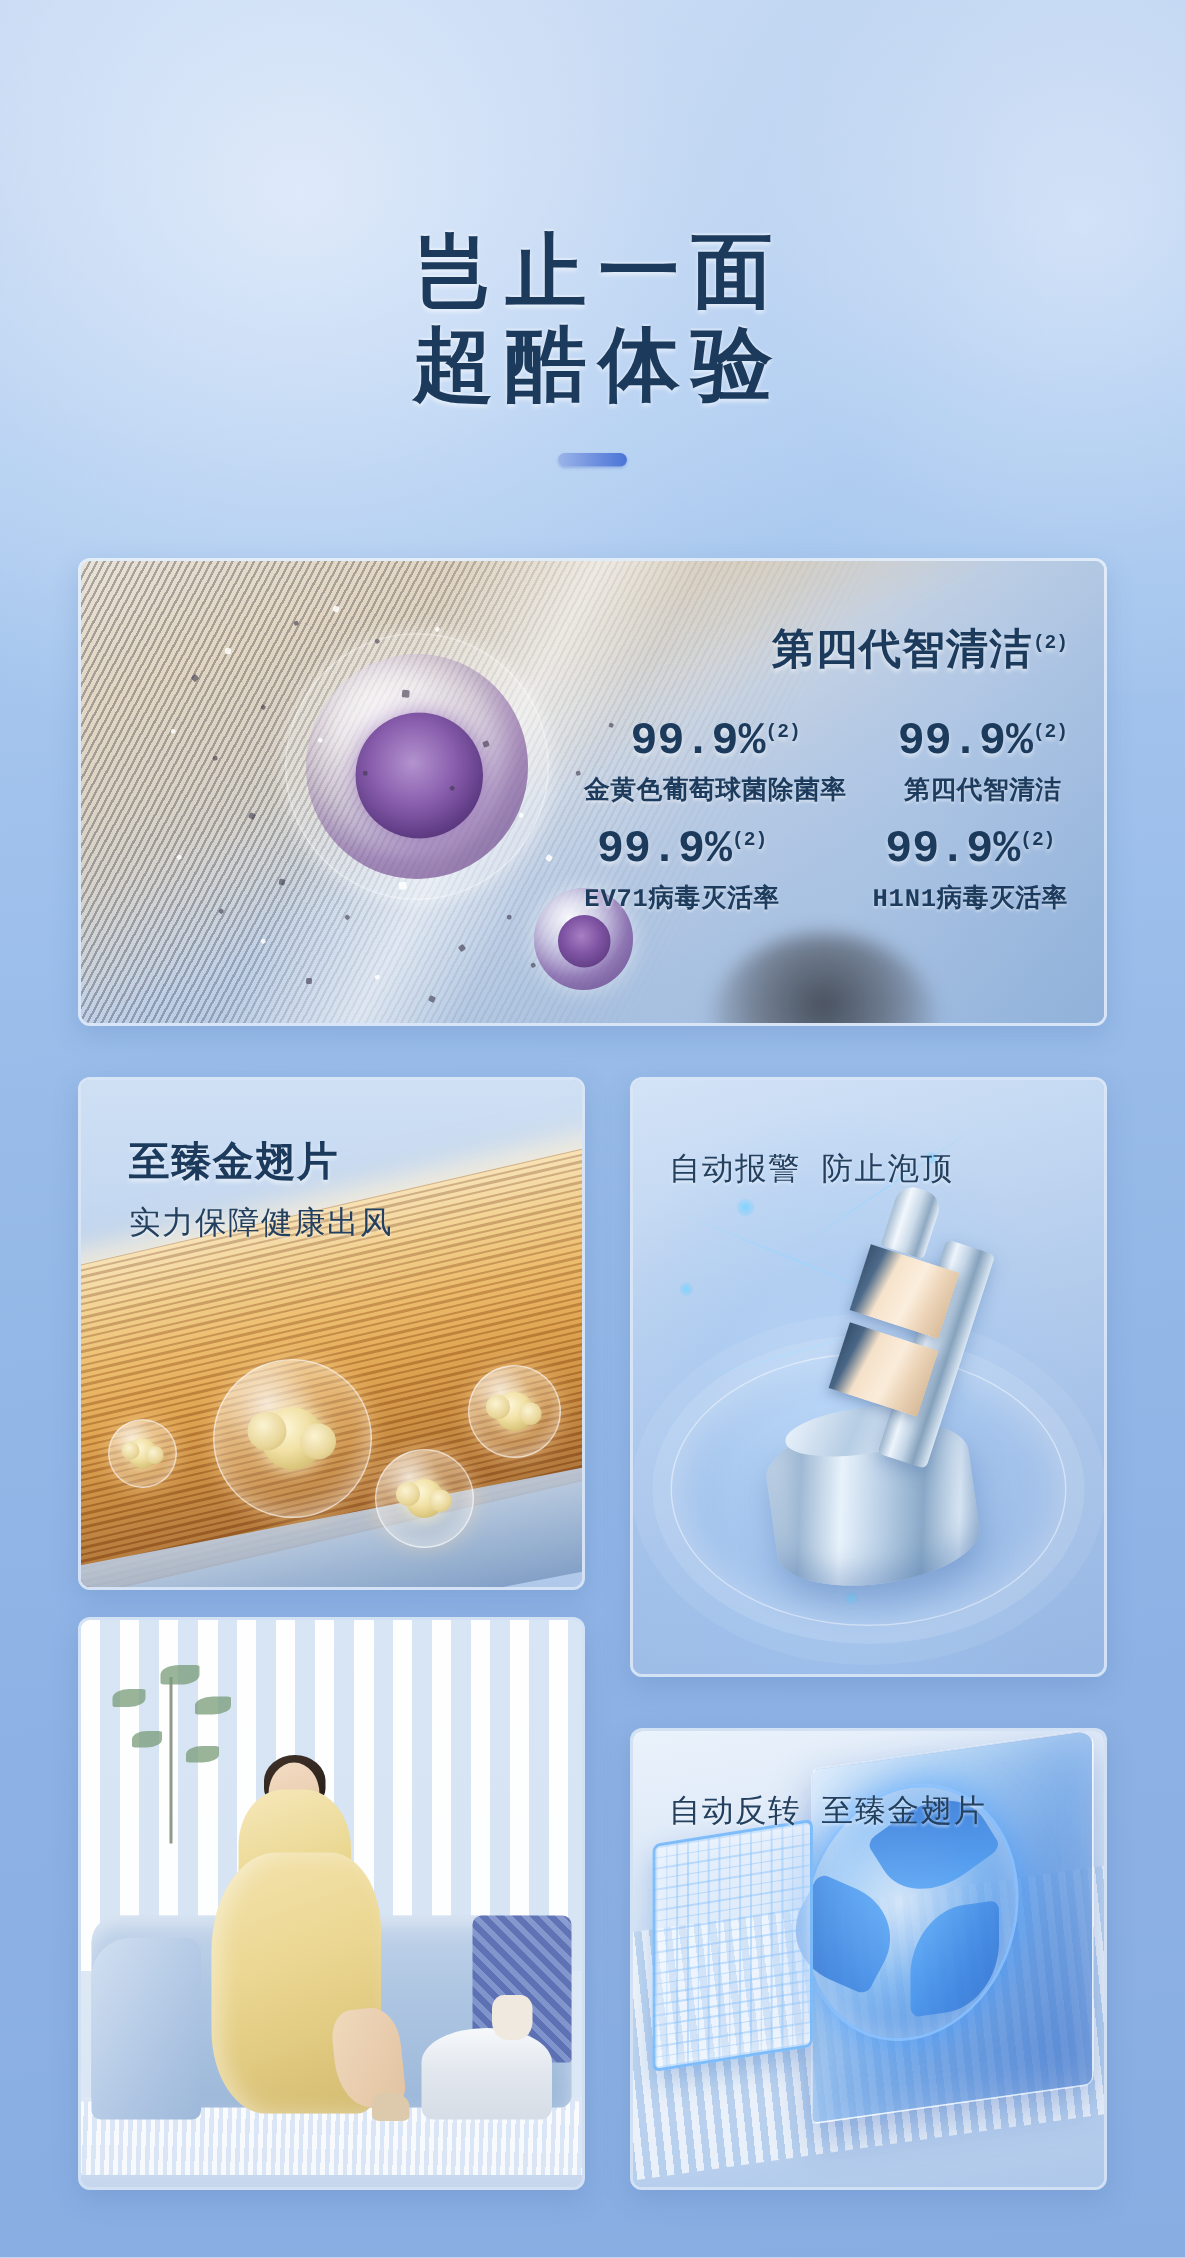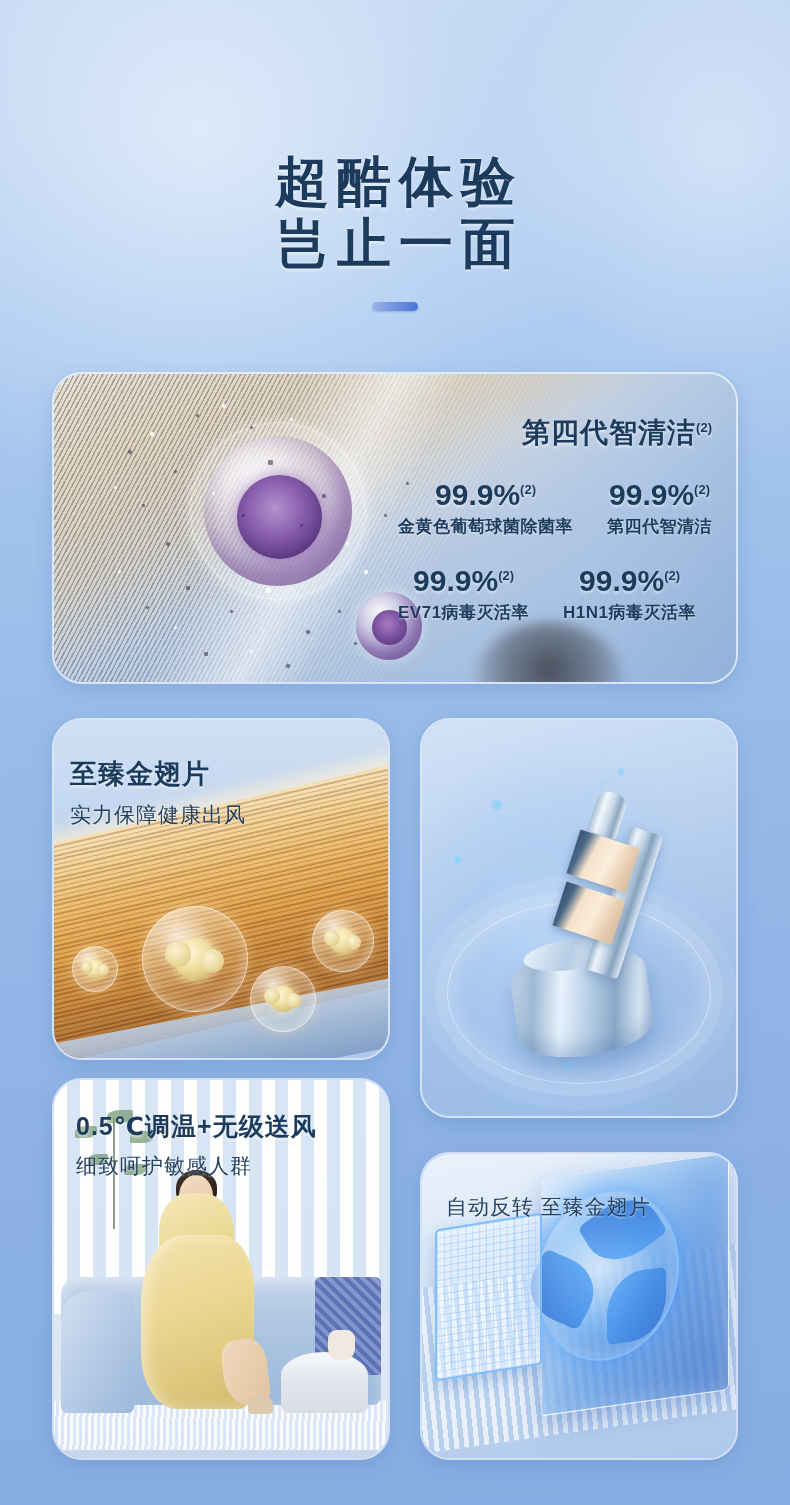--- a/index.html
+++ b/index.html
@@ -32,23 +32,24 @@
     text-shadow:0 2px 3px rgba(255,255,255,.55), 0 -1px 1px rgba(255,255,255,.4);
   }
   .divider{
     width:46px; height:9px; border-radius:5px; margin:28px auto 0;
     background:linear-gradient(90deg,#9bb4e8 0%,#6d8fdf 55%,#4a74d6 100%);
     box-shadow:0 1px 2px rgba(70,110,200,.35);
   }
 
   
   .card{
-    position:absolute; border-radius:30px; overflow:hidden;
+    position:absolute; border-radius:8px; overflow:hidden;
     border:2px solid rgba(255,255,255,.62);
     box-shadow:0 6px 18px rgba(70,110,175,.22), inset 0 0 0 1px rgba(255,255,255,.3);
+    font-family:Liberation Mono, monospace;
   }
   .card .art{ position:absolute; inset:0; }
   .card .copy{ position:absolute; z-index:6; }
   .c-title{
     font-size:27px; font-weight:bold; color:#1b3a5c; letter-spacing:1px;
     text-shadow:0 2px 3px rgba(255,255,255,.6);
     white-space:nowrap;
   }
   .c-title sup{ font-size:13px; font-weight:bold; vertical-align:super; letter-spacing:0; }
   .c-sub{
@@ -113,21 +114,21 @@
   .speck{ position:absolute; background:rgba(60,55,75,.6); border-radius:1px; }
   .speck.lt{ background:rgba(255,255,255,.85); }
   #card1 .darkblob{
     position:absolute; left:420px; bottom:-60px; width:150px; height:120px; border-radius:50%;
     background:radial-gradient(ellipse at 50% 40%, rgba(40,42,48,.75) 0%, rgba(70,72,80,.5) 45%, rgba(120,130,150,0) 78%);
     filter:blur(6px);
   }
   #card1 .copy{ right:24px; top:40px; text-align:right; }
   #card1 .c-title{ font-size:28px; }
   .stat-grid{ margin-top:26px; }
-  .stat-row{ display:flex; justify-content:flex-start; gap:34px; margin-top:26px; }
+  .stat-row{ display:flex; justify-content:space-between; gap:34px; margin-top:12px; }
   .stat{ text-align:center; }
   .stat .num{
     font-size:30px; font-weight:bold; color:#1b3a5c; letter-spacing:0;
     text-shadow:0 2px 3px rgba(255,255,255,.55);
     white-space:nowrap;
   }
   .stat .num sup{ font-size:13px; vertical-align:super; }
   .stat .lbl{
     font-size:17px; color:#1d3b5d; font-weight:bold; margin-top:3px; letter-spacing:.5px;
     text-shadow:0 1px 2px rgba(255,255,255,.5); white-space:nowrap;
@@ -355,22 +356,22 @@
     box-shadow:0 8px 18px rgba(50,110,190,.3), inset 0 0 16px rgba(255,255,255,.5);
   }
 </style>
 </head>
 <body>
 
 <div class="bg-wash"></div>
 <div class="bg-wash2"></div>
 
 <div class="header">
+  <h1>岂止一面</h1>
   <h1>超酷体验</h1>
-  <h1>岂止一面</h1>
   <div class="divider"></div>
 </div>
 
 <div class="card" id="card1">
   <div class="art">
     <div class="beigeband"></div>
     <div class="stripes"></div>
     <div class="bandlight"></div>
     <div class="darkblob"></div>
 
@@ -468,21 +469,21 @@
       <div class="flower" style="width:42px;height:42px;"></div>
     </div>
     <div class="bubble" style="left:196px; top:246px; width:66px; height:66px;">
       <div class="flower" style="width:26px;height:26px;"></div>
     </div>
     <div class="bubble" style="left:258px; top:190px; width:62px; height:62px;">
       <div class="flower" style="width:26px;height:26px;"></div>
     </div>
   </div>
 
-  <div class="copy" style="left:16px; top:36px;">
+  <div class="copy" style="left:32px; top:36px;">
     <div class="c-title">至臻金翅片</div>
     <div class="c-sub">实力保障健康出风</div>
   </div>
 </div>
 
 <div class="card" id="card3">
   <div class="art">
     <div class="netline" style="left:6%;  top:30%; width:56%; transform:rotate(22deg);"></div>
     <div class="netline" style="left:12%; top:46%; width:42%; transform:rotate(-16deg);"></div>
     <div class="netline" style="left:30%; top:18%; width:48%; transform:rotate(-34deg);"></div>
@@ -494,20 +495,21 @@
 
     <div class="ripple"></div>
     <div class="base"></div>
     <div class="shaft"></div>
     <div class="tip"></div>
     <div class="nut nutA"></div>
     <div class="nut nutB"></div>
   </div>
 
   <div class="copy" style="left:24px; top:36px;">
+    <div class="c-sub">自动报警 防止泡顶</div>
   </div>
 </div>
 
 <div class="card" id="card4">
   <div class="art">
     <div class="curtain"></div>
     <div class="floor"></div>
     <div class="rug"></div>
 
     <div class="tree">
@@ -529,24 +531,20 @@
       <div class="torso"></div>
       <div class="dress"></div>
       <div class="leg"></div>
       <div class="shoe"></div>
     </div>
 
     <div class="table"></div>
     <div class="vase"></div>
   </div>
 
-  <div class="copy" style="left:22px; top:30px;">
-    <div class="c-title" style="font-size:25px;">0.5℃调温+无级送风</div>
-    <div class="c-sub">细致呵护敏感人群</div>
-  </div>
 </div>
 
 <div class="card" id="card5">
   <div class="art">
     <div class="floorlines"></div>
     <div class="unit"></div>
     <div class="fan">
       <div class="blade" style="transform:rotate(0deg);"></div>
       <div class="blade" style="transform:rotate(120deg);"></div>
       <div class="blade" style="transform:rotate(240deg);"></div>

